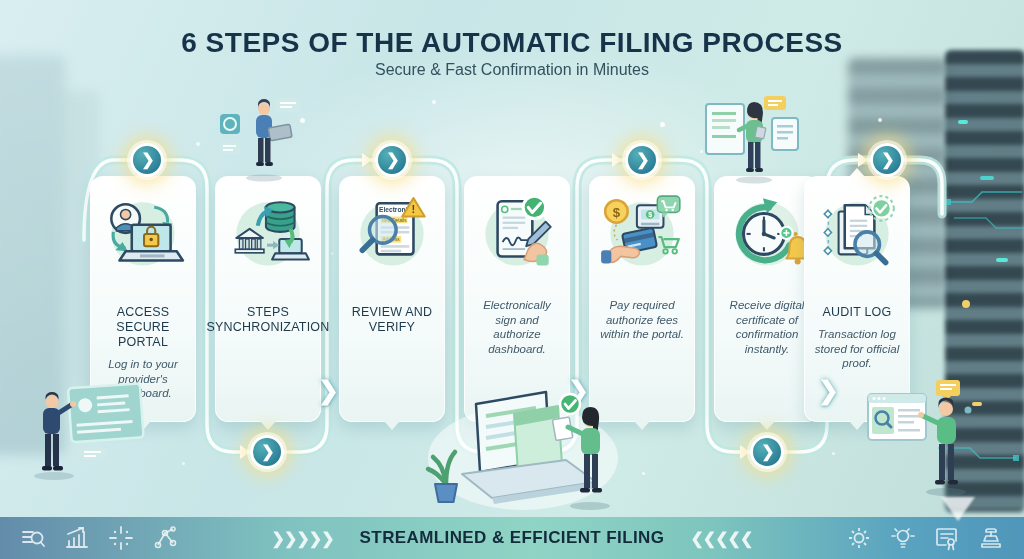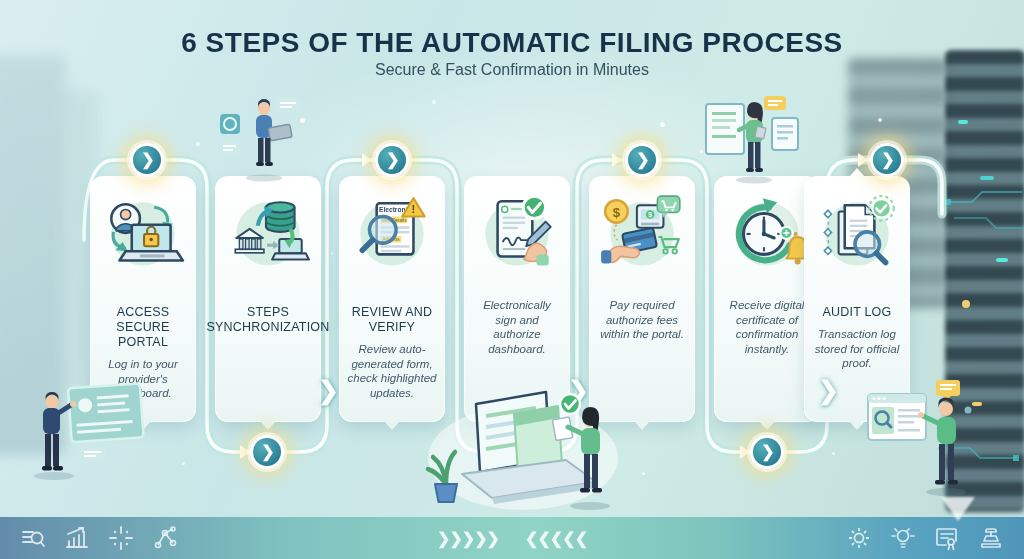--- a/index.html
+++ b/index.html
@@ -201,21 +201,20 @@
         <text x="44" y="49" text-anchor="middle" font-size="4.6" fill="#6a5a20">Address</text>
         <rect x="34" y="53" width="28" height="2.5" fill="#ccd9de"></rect>
         <rect x="34" y="57.5" width="20" height="2.5" fill="#ccd9de"></rect>
         <path d="M66,7 l11,18 h-22 z" fill="#f5c844" stroke="#cf9d2e" stroke-width="2" stroke-linejoin="round"></path>
         <text x="66" y="22" text-anchor="middle" font-size="11" font-weight="bold" fill="#5a4410">!</text>
         <circle cx="36" cy="38" r="13" fill="rgba(205,232,238,.6)" stroke="#4a80a8" stroke-width="3.5"></circle>
         <line x1="26" y1="48" x2="16" y2="58" stroke="#3a6f95" stroke-width="5.5" stroke-linecap="round"></line>
       </svg>
     </div>
     <h3>REVIEW AND VERIFY</h3>
-    <p>Review auto-generated form, check highlighted updates.</p>
   </div>
 
   <div class="card" style="left:464px">
     <div class="art">
       <svg width="92" height="96" viewBox="0 0 90 90">
         <circle cx="45" cy="42" r="31" fill="#d7efe2"></circle>
         <rect x="26" y="10" width="34" height="54" rx="4" fill="#f6fbfb" stroke="#2e4a63" stroke-width="2.5"></rect>
         <circle cx="33" cy="18" r="3" fill="none" stroke="#57bd7f" stroke-width="1.5"></circle>
         <rect x="39" y="16.5" width="14" height="2.2" fill="#9fd6b4"></rect>
         <rect x="31" y="25" width="22" height="2.2" fill="#c5d8de"></rect>
@@ -483,20 +482,21 @@
           <circle cx="6" cy="20" r="2.5"></circle>
             <circle cx="13" cy="8" r="2.5"></circle>
             <circle cx="21" cy="18" r="2.5"></circle>
             <circle cx="21" cy="4" r="2"></circle>
         </g>
       </svg>
     </div>
 
     <div class="f-center">
       <span class="f-chev">❯❯❯❯❯</span>
+      <span class="f-banner">STREAMLINED &amp; EFFICIENT FILING</span>
       <span class="f-chev">❮❮❮❮❮</span>
     </div>
 
     <div class="f-group">
       <svg class="f-icon" width="26" height="26" viewBox="0 0 26 26">
         <g stroke="rgba(255,255,255,.9)" stroke-width="1.8" fill="none">
           <circle cx="13" cy="13" r="4.5"></circle>
           <path d="M13,3 v3 M13,20 v3 M3,13 h3 M20,13 h3 M6,6 l2,2 M18,18 l2,2 M20,6 l-2,2 M8,18 l-2,2"></path>
         </g>
       </svg>

